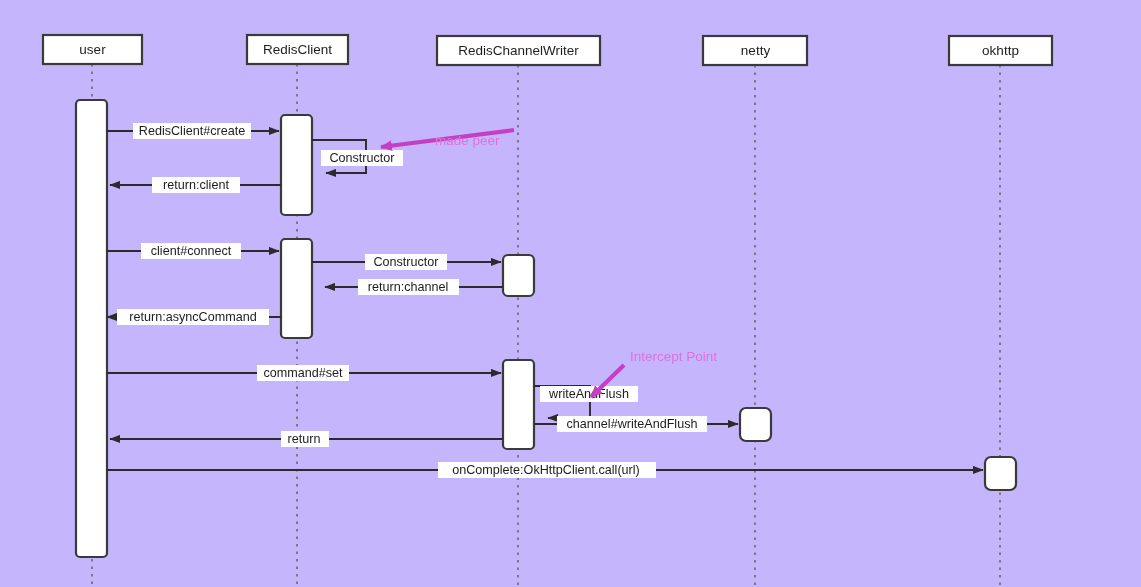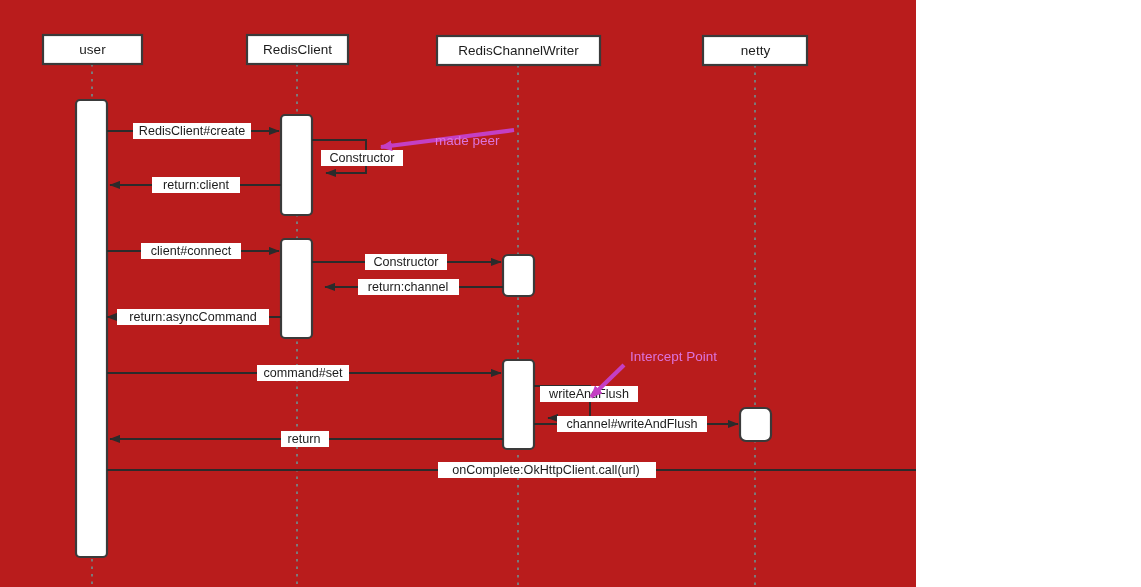--- a/index.html
+++ b/index.html
@@ -6,23 +6,23 @@
   html, body {
     margin: 0;
     padding: 0;
     background: #ffffff;
   }
   body {
     font-family: "Liberation Sans", sans-serif;
   }
   #diagram-root {
     position: relative;
-    width: 916px;
+    width: 1141px;
     height: 587px;
-    background: #b91c1c;
+    background: #c4b5fd;
     overflow: hidden;
   }
   svg.diagram-canvas {
     position: absolute;
     left: 0;
     top: 0;
     width: 1141px;
     height: 587px;
     display: block;
   }

